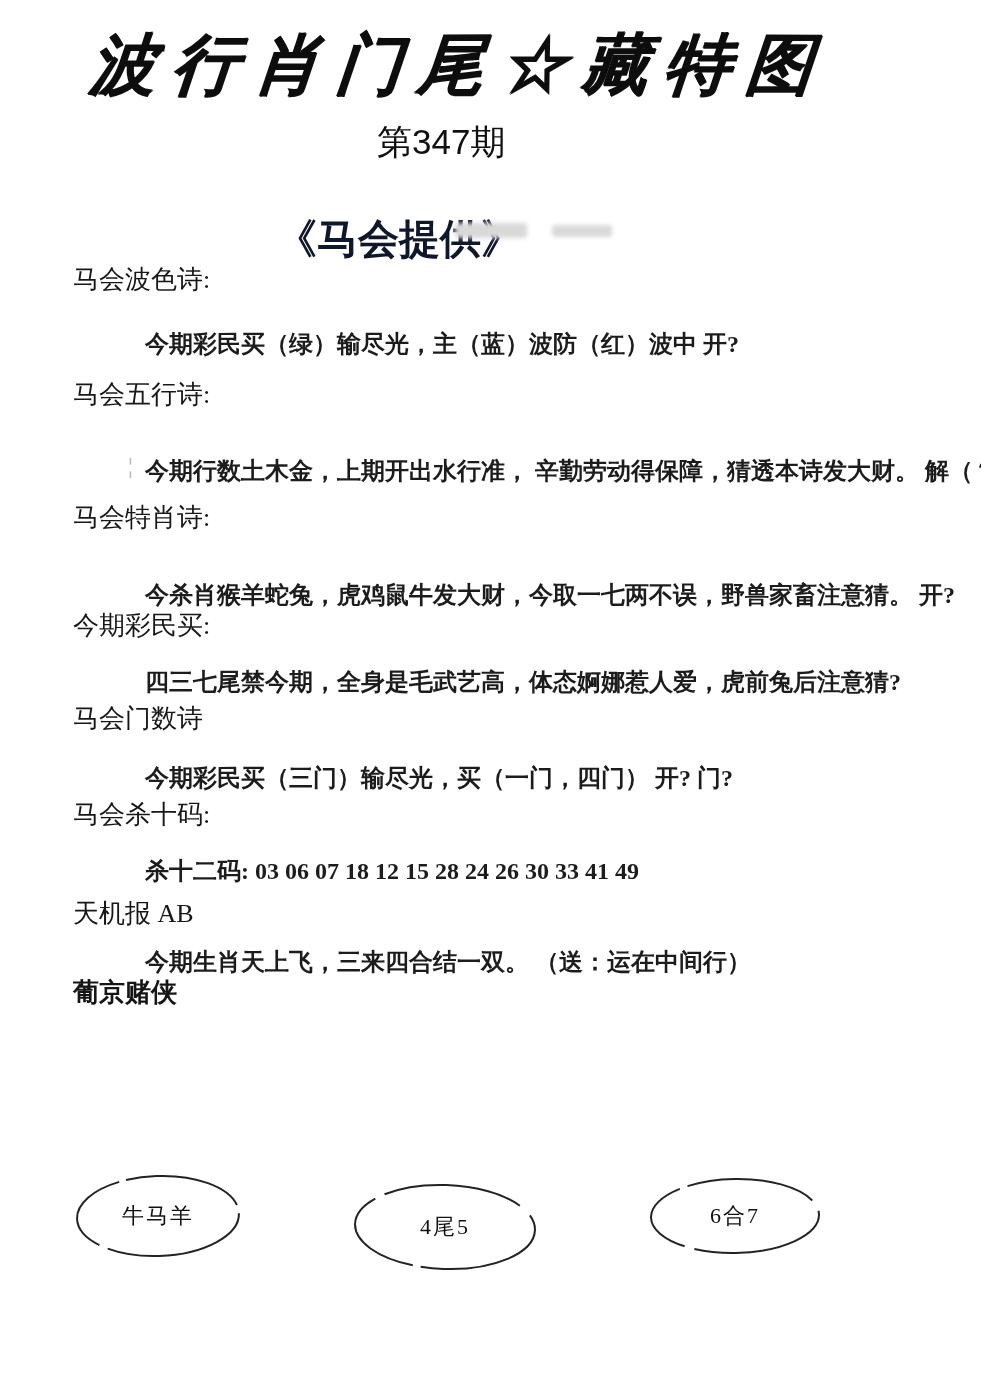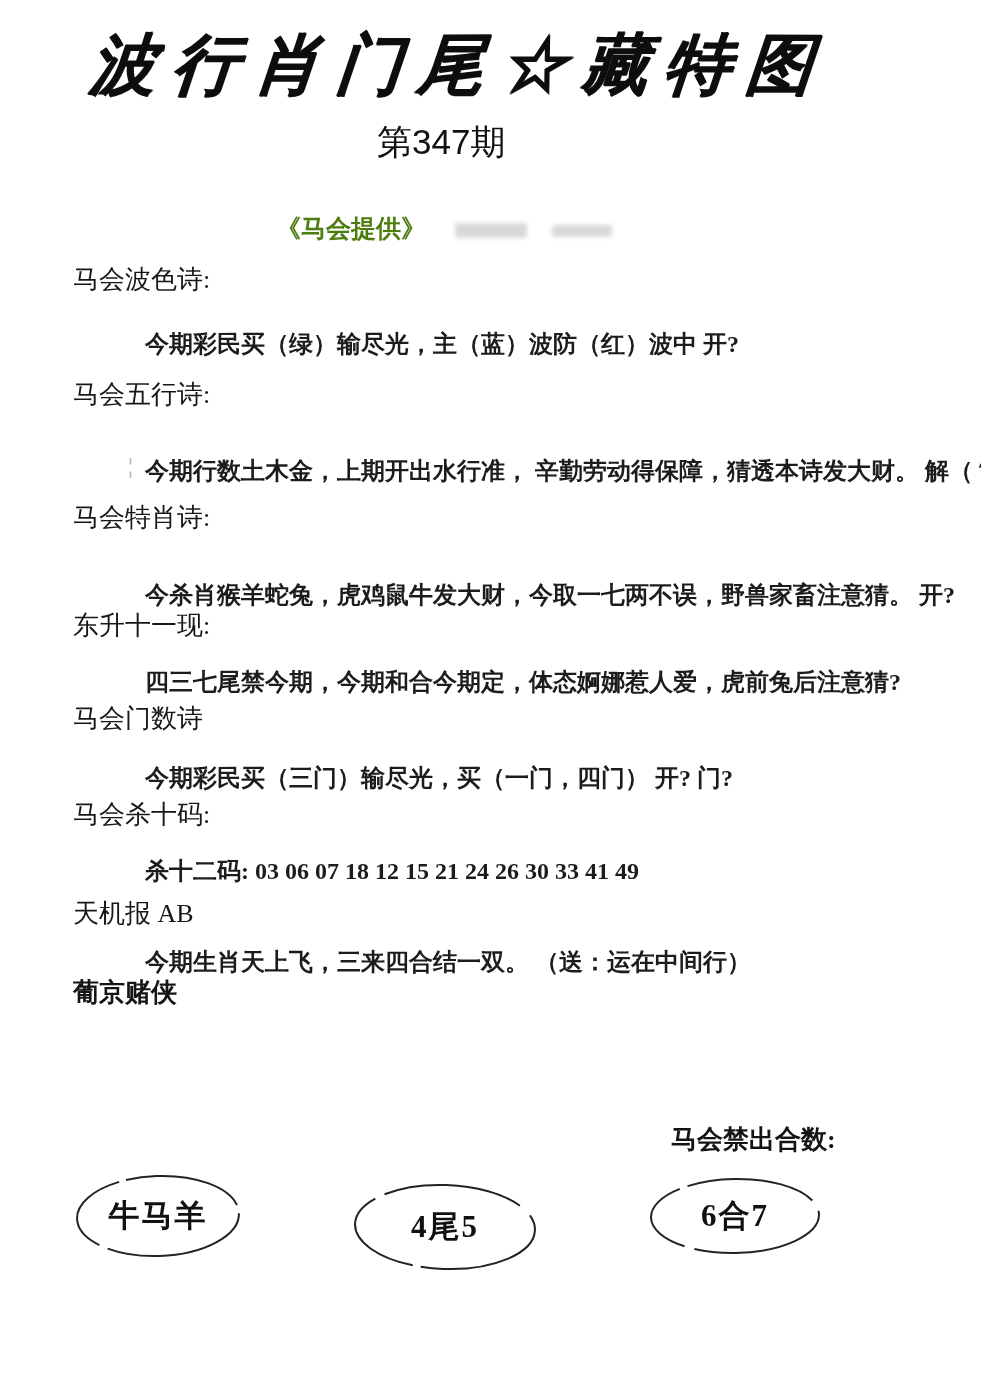--- a/index.html
+++ b/index.html
@@ -25,21 +25,21 @@
     font-family:"Liberation Sans","DejaVu Sans",sans-serif;
     font-size:35px;font-weight:400;color:#111;
   }
   .lastresult{
     top:167px;left:438px;
     font-family:"Liberation Sans","DejaVu Sans",sans-serif;
     font-size:27px;font-weight:600;color:#e8191a;
   }
   .provider{
     top:212px;left:276px;
-    font-size:25px;font-weight:600;color:#4d7c0f;
+    font-size:41px;font-weight:600;color:#0f172a;
   }
   .smudge{position:absolute;background:#d9d9d9;filter:blur(2px);border-radius:3px;}
   .sec-h{left:73px;font-size:26px;font-weight:normal;color:#171717;}
   .sec-p{left:145px;font-size:24px;font-weight:bold;color:#1c1c1c;}
   .h1{top:262px}.p1{top:328px}
   .h2{top:377px}.p2{top:455px}
   .h3{top:500px}.p3{top:579px}
   .h4{top:608px}.p4{top:666px}
   .h5{top:701px}.p5{top:762px}
   .h6{top:797px}.p6{top:855px}
@@ -52,21 +52,21 @@
     text-align:justify;white-space:normal;
   }
   .forbid-label{top:1122px;font-size:26px;font-weight:bold;color:#141414;}
   .fl1{left:74px}.fl2{left:364px}.fl3{left:671px}
   .oval{position:absolute;display:flex;align-items:center;justify-content:center;}
   .oval svg{position:absolute;inset:0;}
   .ov1{left:74px;top:1173px;width:168px;height:86px;}
   .ov2{left:352px;top:1182px;width:186px;height:90px;}
   .ov3{left:648px;top:1176px;width:174px;height:80px;}
   .oval-text{
-    position:relative;font-size:31px;font-weight:bold;color:#111;
+    position:relative;font-size:22px;font-weight:normal;color:#111;
     letter-spacing:2px;z-index:2;
   }
 </style>
 </head>
 <body>
 
 <div id="page">
 
   <div class="abs masthead">波行肖门尾☆藏特图</div>
 
@@ -80,35 +80,34 @@
   <div class="abs sec-h h1">马会波色诗:</div>
   <div class="abs sec-p p1">今期彩民买（绿）输尽光，主（蓝）波防（红）波中 开?</div>
 
   <div class="abs sec-h h2">马会五行诗:</div>
   <div class="abs tick">¦</div>
   <div class="abs sec-p p2">今期行数土木金，上期开出水行准， 辛勤劳动得保障，猜透本诗发大财。 解（？）</div>
 
   <div class="abs sec-h h3">马会特肖诗:</div>
   <div class="abs sec-p p3">今杀肖猴羊蛇兔，虎鸡鼠牛发大财，今取一七两不误，野兽家畜注意猜。 开?</div>
 
-  <div class="abs sec-h h4">东升十一现:</div>
-  <div class="abs sec-p p4">四三七尾禁今期，今期和合今期定，体态婀娜惹人爱，虎前兔后注意猜?</div>
+  <div class="abs sec-h h4">今期彩民买:</div>
+  <div class="abs sec-p p4">四三七尾禁今期，全身是毛武艺高，体态婀娜惹人爱，虎前兔后注意猜?</div>
 
   <div class="abs sec-h h5">马会门数诗</div>
   <div class="abs sec-p p5">今期彩民买（三门）输尽光，买（一门，四门） 开? 门?</div>
 
   <div class="abs sec-h h6">马会杀十码:</div>
-  <div class="abs sec-p p6">杀十二码: 03 06 07 18 12 15 21 24 26 30 33 41 49</div>
+  <div class="abs sec-p p6">杀十二码: 03 06 07 18 12 15 28 24 26 30 33 41 49</div>
 
   <div class="abs sec-h h7">天机报 AB</div>
   <div class="abs sec-p p7">今期生肖天上飞，三来四合结一双。 （送：运在中间行）</div>
 
   <div class="abs pujing-h">葡京赌侠</div>
 
-  <div class="abs forbid-label fl3">马会禁出合数:</div>
 
   <div class="oval ov1">
     <svg viewBox="0 0 168 86">
       <ellipse cx="84" cy="43" rx="81" ry="40" fill="none" stroke="#232323" stroke-width="2" stroke-dasharray="150 9 96 7 120 12" transform="rotate(-2 84 43)"></ellipse>
     </svg>
     <span class="oval-text">牛马羊</span>
   </div>
 
   <div class="oval ov2">
     <svg viewBox="0 0 186 90">

